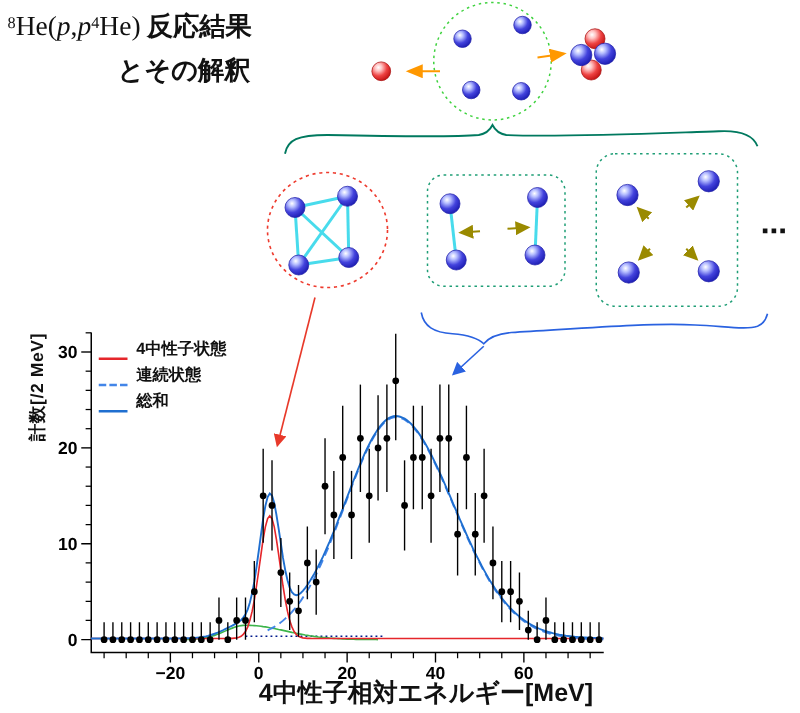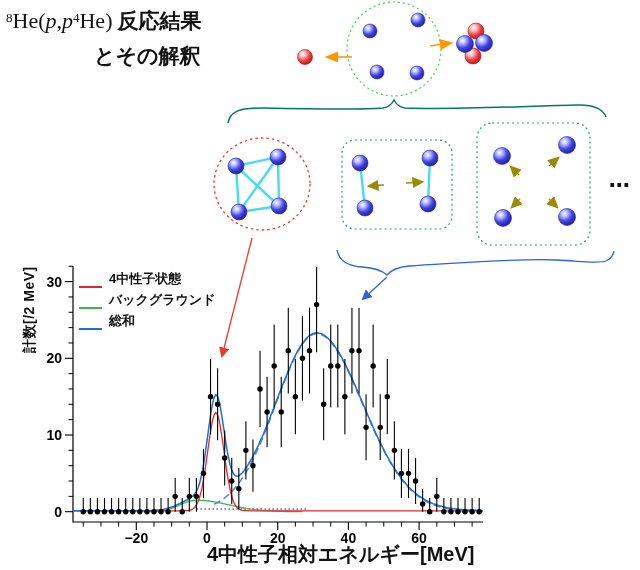--- a/index.html
+++ b/index.html
@@ -312,22 +312,22 @@
   <span class="sup">8</span><span>He(</span><span class="ital">p</span><span>,</span><span class="ital">p</span><span class="sup">4</span><span>He)</span><span class="jp">反応結果</span>
 </div>
 <div class="abs title-line2">とその解釈</div>
 
 <div id="legend" class="abs">
     <div class="lrow">
       <span class="lsample" style="border-top: 2px solid rgb(229, 38, 43);"></span>
       <span class="llabel">4中性子状態</span>
     </div>
     <div class="lrow">
-      <span class="lsample" style="border-top: 2px solid rgb(60, 180, 74);"></span>
-      <span class="llabel">バックグラウンド</span>
+      <span class="lsample" style="border-top: 2px dashed rgb(66, 133, 232);"></span>
+      <span class="llabel">連続状態</span>
     </div>
     <div class="lrow">
       <span class="lsample" style="border-top: 2px solid rgb(31, 111, 208);"></span>
       <span class="llabel">総和</span>
     </div>
   </div>
 
 <div class="abs ylabel">計数[/2 MeV]</div>
 <div class="abs xlabel">4中性子相対エネルギー[MeV]</div>
 

